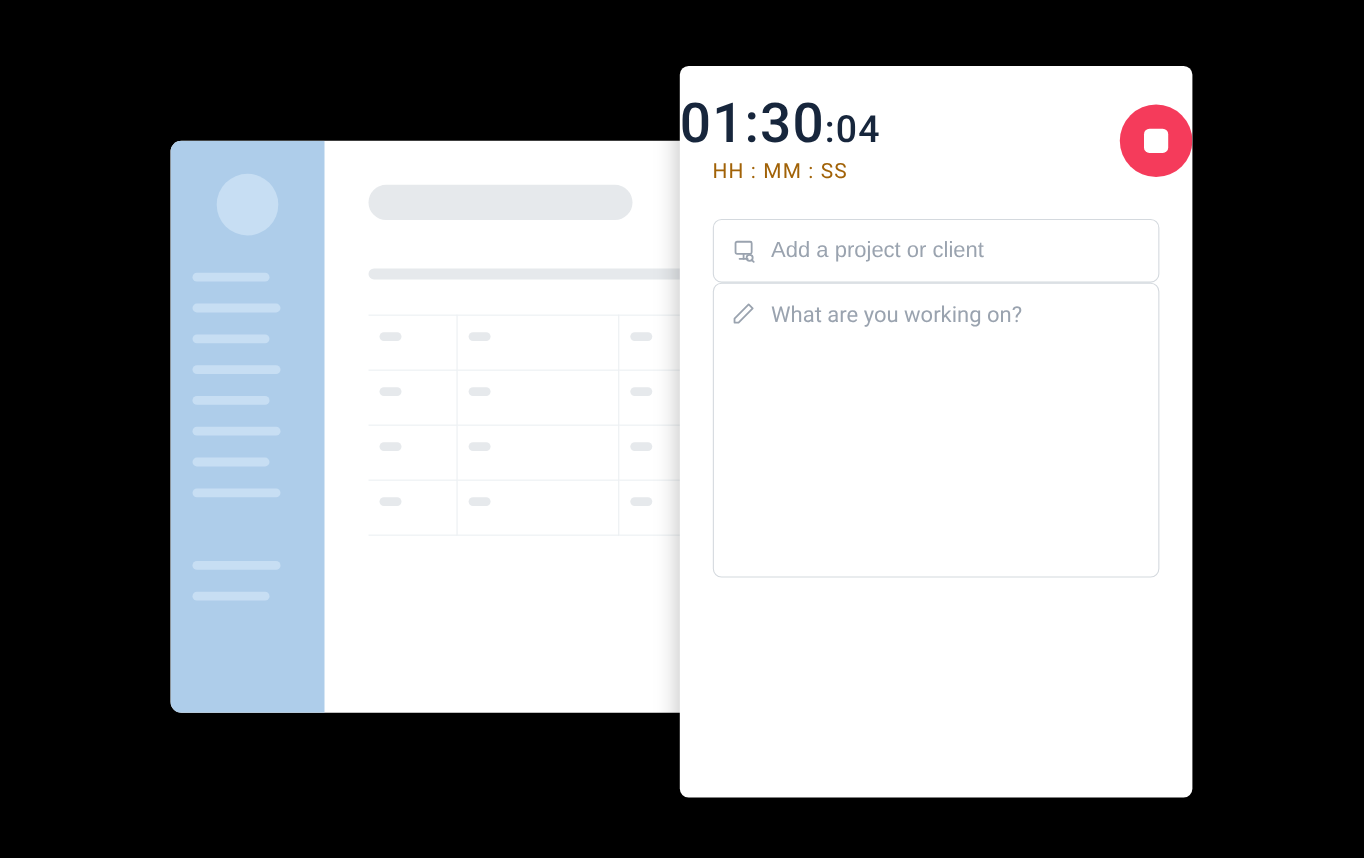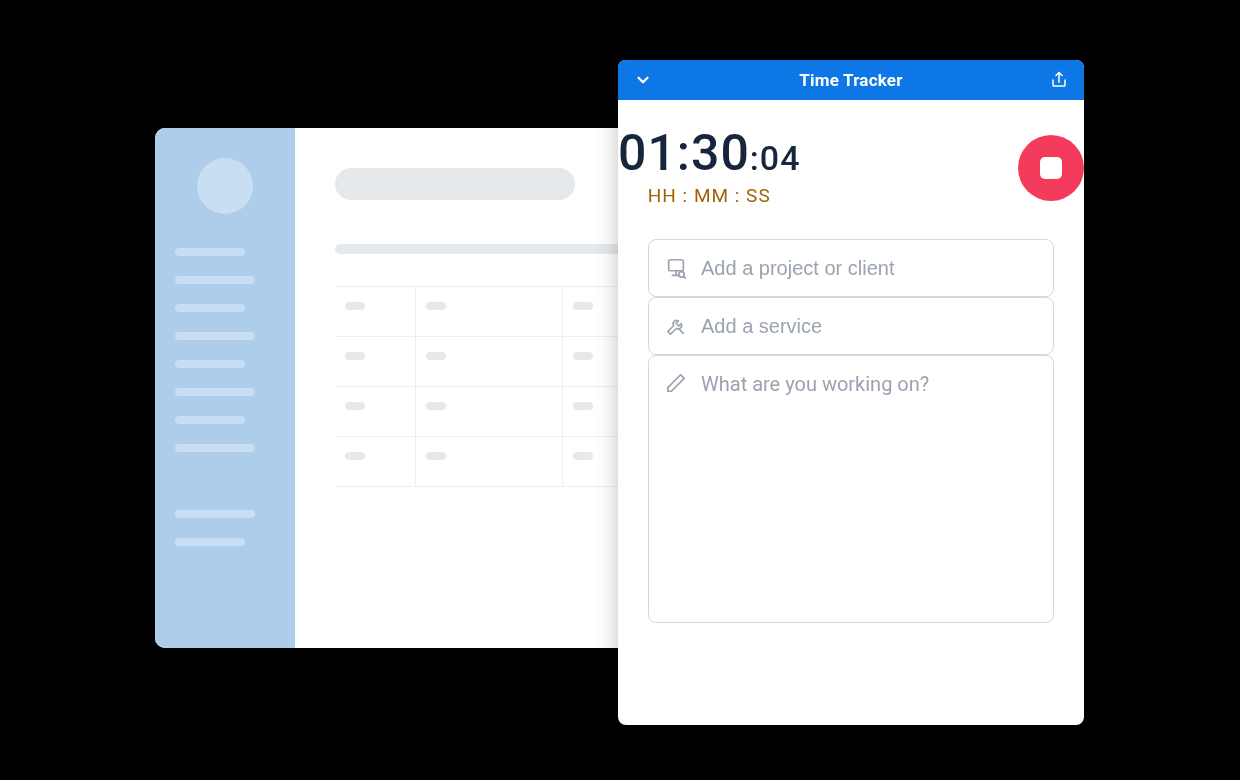--- a/index.html
+++ b/index.html
@@ -258,35 +258,20 @@
             <td><span class="chip"></span></td>
             <td><span class="chip"></span></td>
             <td><span class="chip"></span></td>
           </tr>
     </tbody>
       </table>
   </div>
 </div>
 
 <div class="tracker">
-  <div class="tracker-header">
-    <span class="hdr-icon">
-      <svg width="18" height="18" viewBox="0 0 24 24" fill="none" stroke="#fff" stroke-width="3" stroke-linecap="round" stroke-linejoin="round">
-          <polyline points="6 9 12 15 18 9"></polyline>
-        </svg>
-    </span>
-    <span class="tracker-title">Time Tracker</span>
-    <span class="hdr-icon">
-      <svg width="18" height="18" viewBox="0 0 24 24" fill="none" stroke="#fff" stroke-width="2" stroke-linecap="round" stroke-linejoin="round">
-          <path d="M4 12v7a1 1 0 0 0 1 1h14a1 1 0 0 0 1-1v-7"></path>
-          <polyline points="16 6 12 2 8 6"></polyline>
-          <line x1="12" y1="2" x2="12" y2="15"></line>
-        </svg>
-    </span>
-  </div>
 
   <div class="timer-row">
     <div class="timer-block">
       <div class="timer">
         <span>01:30</span><span class="sec"><span>:</span><span>04</span></span>
       </div>
       <div class="timer-sub">HH : MM : SS</div>
     </div>
     <div class="stop-btn">
       <div class="stop-square"></div>
@@ -300,29 +285,20 @@
           <rect x="4" y="3" width="16" height="12" rx="1.5"></rect>
           <line x1="8" y1="20" x2="16" y2="20"></line>
           <line x1="12" y1="15" x2="12" y2="20"></line>
           <circle cx="18" cy="19" r="3"></circle>
           <line x1="20.2" y1="21.2" x2="22" y2="23"></line>
         </svg>
       </span>
       <input type="text" placeholder="Add a project or client" style="">
     </div>
 
-    <div class="field">
-      <span class="field-icon">
-        <svg width="22" height="22" viewBox="0 0 24 24" fill="none" stroke="#9aa3af" stroke-width="1.8" stroke-linecap="round" stroke-linejoin="round">
-          <path d="M14.7 6.3a4 4 0 0 0-5.4 5.4L3 18l3 3 6.3-6.3a4 4 0 0 0 5.4-5.4L15 12l-3-3 2.7-2.7z"></path>
-          <line x1="16" y1="16" x2="20" y2="20"></line>
-        </svg>
-      </span>
-      <input type="text" placeholder="Add a service" style="">
-    </div>
 
     <div class="field-area">
       <span class="field-icon">
         <svg width="22" height="22" viewBox="0 0 24 24" fill="none" stroke="#9aa3af" stroke-width="1.8" stroke-linecap="round" stroke-linejoin="round">
           <path d="M17 3l4 4L7 21H3v-4L17 3z"></path>
         </svg>
       </span>
       <textarea placeholder="What are you working on?" style=""></textarea>
     </div>
   </div>

